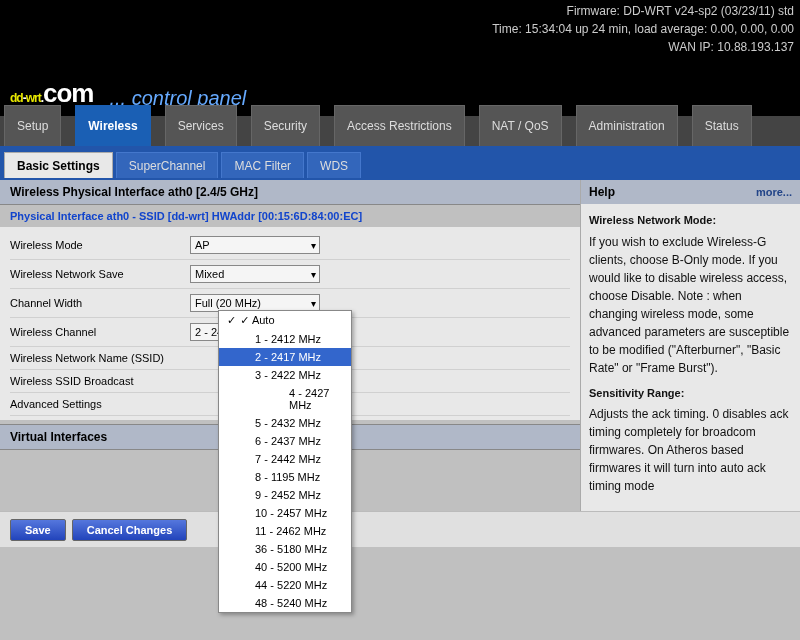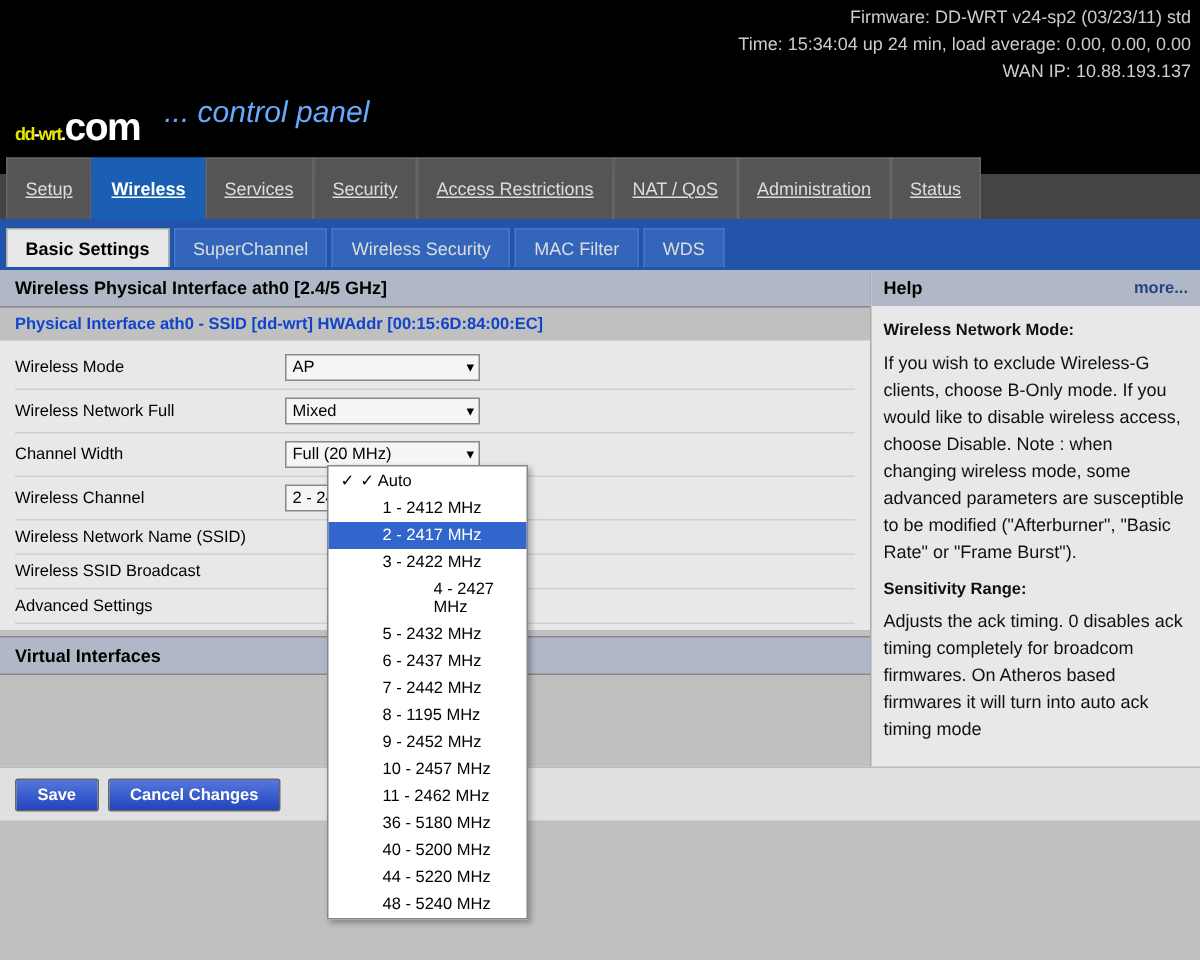--- a/index.html
+++ b/index.html
@@ -12,21 +12,21 @@
       text-align: right;
       padding: 2px 6px;
       font-size: 10px;
       line-height: 1.5;
     }
 
     
     #logo-bar {
       background: #000;
       display: flex;
-      align-items: flex-start;
+      align-items: flex-end;
       padding: 6px 10px;
       height: 58px;
     }
     #logo-text {
       font-size: 32px;
       font-weight: bold;
       color: #fff;
       letter-spacing: -1px;
     }
     #logo-text span.dd { color: #e8e800; }
@@ -49,25 +49,24 @@
       padding: 0 4px;
       height: 30px;
     }
     .main-tab {
       padding: 20px 12px;
       color: #ddd;
       cursor: pointer;
       border: 1px solid #666;
       border-bottom: none;
       background: #555;
-      margin-right: 0;
+      margin-right: 14px;
       height: 26px;
       display: flex;
       align-items: center;
-      text-decoration: underline;
     }
     .main-tab.active {
       background: #1a5fb4;
       color: #fff;
       font-weight: bold;
       border-color: #1a5fb4;
     }
 
     
     #sub-nav {
@@ -300,40 +299,39 @@
     <div class="main-tab">Security</div>
     <div class="main-tab">Access Restrictions</div>
     <div class="main-tab">NAT / QoS</div>
     <div class="main-tab">Administration</div>
     <div class="main-tab">Status</div>
   </div>
 
 <div id="sub-nav">
 <div class="sub-tab active">Basic Settings</div>
     <div class="sub-tab">SuperChannel</div>
-    <div class="sub-tab">Wireless Security</div>
     <div class="sub-tab">MAC Filter</div>
     <div class="sub-tab">WDS</div>
   </div>
 
 <div id="content-wrapper">
   <div id="full-content">
     <div id="left-panel">
       <div class="section-header">Wireless Physical Interface ath0 [2.4/5 GHz]</div>
       <div class="physical-interface-label">Physical Interface ath0 - SSID [dd-wrt] HWAddr [00:15:6D:84:00:EC]</div>
       <div class="form-area">
 
       <div class="form-row" id="">
             <div class="form-label">Wireless Mode</div>
             <div class="form-control">
               <div class="select-wrapper"><select><option>AP</option></select></div>
             </div>
           </div>
           <div class="form-row" id="">
-            <div class="form-label">Wireless Network Full</div>
+            <div class="form-label">Wireless Network Save</div>
             <div class="form-control">
               <div class="select-wrapper"><select><option>Mixed</option></select></div>
             </div>
           </div>
           <div class="form-row" id="">
             <div class="form-label">Channel Width</div>
             <div class="form-control">
               <div class="select-wrapper"><select><option>Full (20 MHz)</option></select></div>
             </div>
           </div>

